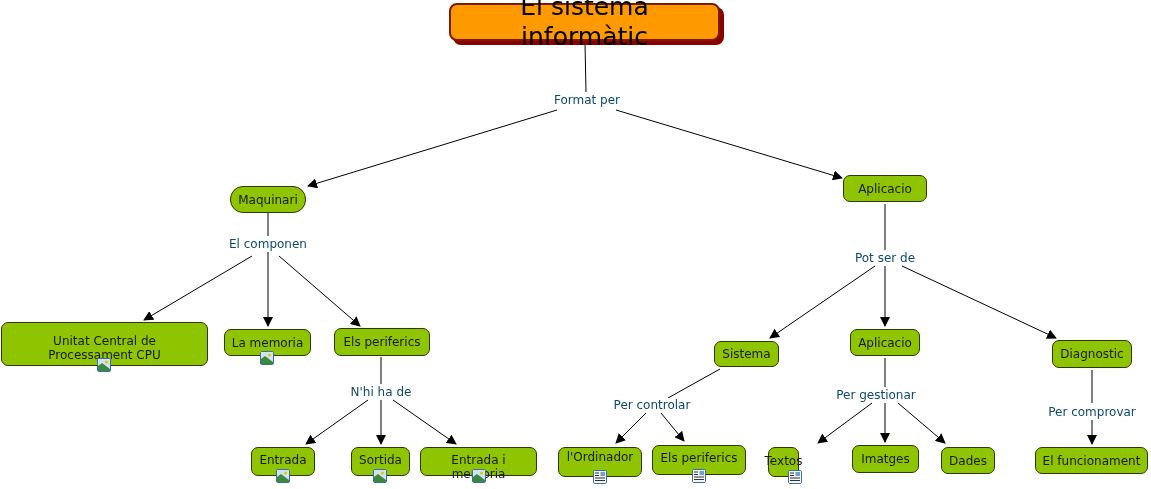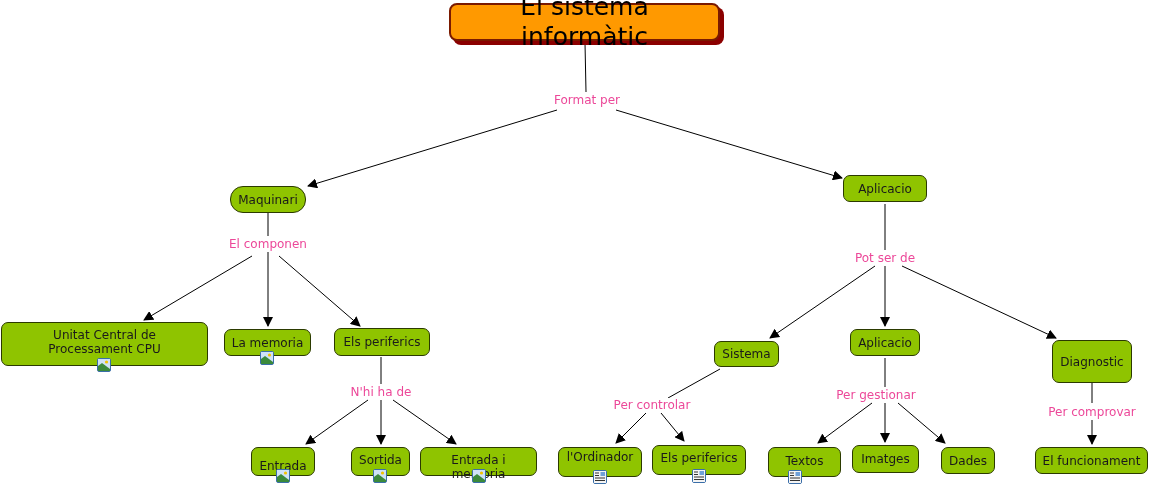--- a/index.html
+++ b/index.html
@@ -12,21 +12,21 @@
     color: #1a1a1a; font-size: 12px; text-align: center; line-height: 14px;
     display: flex; align-items: center; justify-content: center;
     padding: 2px 6px; cursor: pointer;
   }
   .node.root {
     background: #ff9900; border: 2px solid #7a1a00; border-radius: 8px;
     box-shadow: 4px 4px 0 #8b0000; font-size: 25px; color: #000000;
     line-height: 30px; padding: 0 6px;
   }
   .link-label {
-    position: absolute; font-size: 12px; color: #ec4899; background: #fff;
+    position: absolute; font-size: 12px; color: #0c4a6e; background: #fff;
     white-space: nowrap; line-height: 14px; padding: 0 2px;
     transform: translate(-50%, -50%);
   }
   .res-icon {
     position: absolute; width: 14px; height: 14px; box-sizing: border-box;
     border: 1px solid #3a6ea8; background: #eef4fb; border-radius: 2px;
     transform: translateX(-50%); cursor: pointer;
   }
   .res-icon svg { display: block; width: 12px; height: 12px; }
 </style>
@@ -86,21 +86,21 @@
 <div class="link-label" style="left:876px; top:395px;">Per gestionar</div>
 <div class="link-label" style="left:1092px; top:412px;">Per comprovar</div>
 
 <div class="node" style="left:230px; top:186px; width:76px; height:27px;border-radius:13px;">
   <span>Maquinari</span>
 </div>
 <div class="node" style="left:843px; top:175px; width:84px; height:27px;">
   <span>Aplicacio</span>
 </div>
 
-<div class="node" style="left:1px; top:322px; width:207px; height:44px; align-items:flex-start; padding-top:5px;">
+<div class="node" style="left:1px; top:322px; width:207px; height:44px; align-items:flex-start; padding-top:11px;">
   <span style="width:150px;">Unitat Central de Processament CPU</span>
 </div>
 <div class="res-icon" style="left:104px; top:358px;">
   <svg viewBox="0 0 12 12">
       <rect x="0" y="0" width="12" height="12" fill="#cfe2f6"></rect>
       <circle cx="8.5" cy="3" r="1.6" fill="#f2c200"></circle>
       <path d="M0,12 L0,7 L4,4 L12,10 L12,12 Z" fill="#3b8a3b"></path>
     </svg>
 </div>
 
@@ -112,21 +112,21 @@
       <rect x="0" y="0" width="12" height="12" fill="#cfe2f6"></rect>
       <circle cx="8.5" cy="3" r="1.6" fill="#f2c200"></circle>
       <path d="M0,12 L0,7 L4,4 L12,10 L12,12 Z" fill="#3b8a3b"></path>
     </svg>
 </div>
 
 <div class="node" style="left:334px; top:328px; width:96px; height:28px;">
   <span>Els periferics</span>
 </div>
 
-<div class="node" style="left:251px; top:447px; width:64px; height:29px; align-items:flex-start; padding-top:11px;">
+<div class="node" style="left:251px; top:447px; width:64px; height:29px; align-items:flex-start; padding-top:5px;">
   <span>Entrada</span>
 </div>
 <div class="res-icon" style="left:283px; top:469px;">
   <svg viewBox="0 0 12 12">
       <rect x="0" y="0" width="12" height="12" fill="#cfe2f6"></rect>
       <circle cx="8.5" cy="3" r="1.6" fill="#f2c200"></circle>
       <path d="M0,12 L0,7 L4,4 L12,10 L12,12 Z" fill="#3b8a3b"></path>
     </svg>
 </div>
 
@@ -151,21 +151,21 @@
       <path d="M0,12 L0,7 L4,4 L12,10 L12,12 Z" fill="#3b8a3b"></path>
     </svg>
 </div>
 
 <div class="node" style="left:714px; top:341px; width:65px; height:26px;">
   <span>Sistema</span>
 </div>
 <div class="node" style="left:850px; top:329px; width:70px; height:27px;">
   <span>Aplicacio</span>
 </div>
-<div class="node" style="left:1052px; top:340px; width:80px; height:43px;">
+<div class="node" style="left:1052px; top:340px; width:80px; height:28px;">
   <span>Diagnostic</span>
 </div>
 
 <div class="node" style="left:558px; top:447px; width:84px; height:30px; align-items:flex-start; ">
   <span>l'Ordinador</span>
 </div>
 <div class="res-icon" style="left:600px; top:470px;">
   <svg viewBox="0 0 12 12">
       <rect x="0" y="0" width="12" height="12" fill="#f4f4f4"></rect>
       <rect x="6.5" y="1" width="4.5" height="4" fill="#6fa0d8"></rect>
@@ -177,21 +177,21 @@
   <span>Els periferics</span>
 </div>
 <div class="res-icon" style="left:699px; top:469px;">
   <svg viewBox="0 0 12 12">
       <rect x="0" y="0" width="12" height="12" fill="#f4f4f4"></rect>
       <rect x="6.5" y="1" width="4.5" height="4" fill="#6fa0d8"></rect>
       <path d="M1,2 H5 M1,4.5 H5 M1,7 H11 M1,9.5 H11" stroke="#333" stroke-width="1"></path>
     </svg>
 </div>
 
-<div class="node" style="left:768px; top:447px; width:73px; height:30px; align-items:flex-start; padding-top:6px;">
+<div class="node" style="left:768px; top:447px; width:31px; height:30px; align-items:flex-start; padding-top:6px;">
   <span>Textos</span>
 </div>
 <div class="res-icon" style="left:795px; top:470px;">
   <svg viewBox="0 0 12 12">
       <rect x="0" y="0" width="12" height="12" fill="#f4f4f4"></rect>
       <rect x="6.5" y="1" width="4.5" height="4" fill="#6fa0d8"></rect>
       <path d="M1,2 H5 M1,4.5 H5 M1,7 H11 M1,9.5 H11" stroke="#333" stroke-width="1"></path>
     </svg>
 </div>
 

